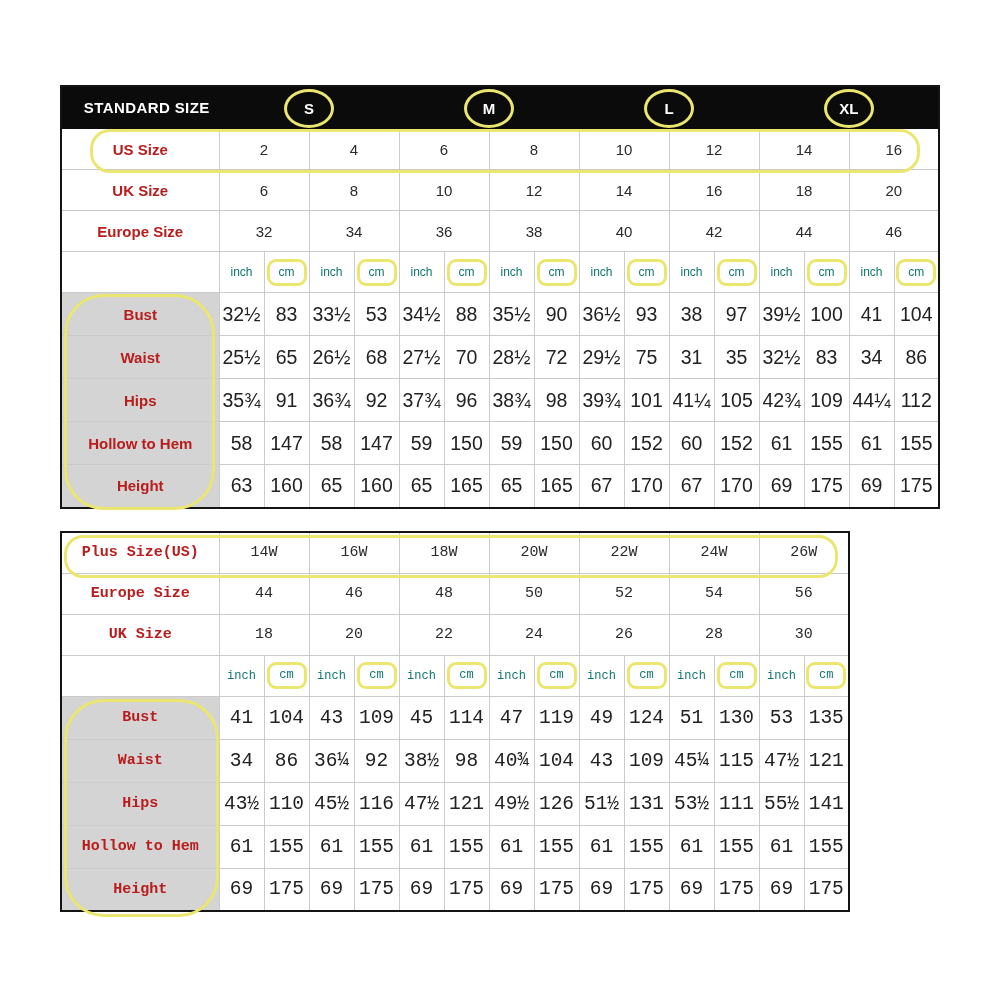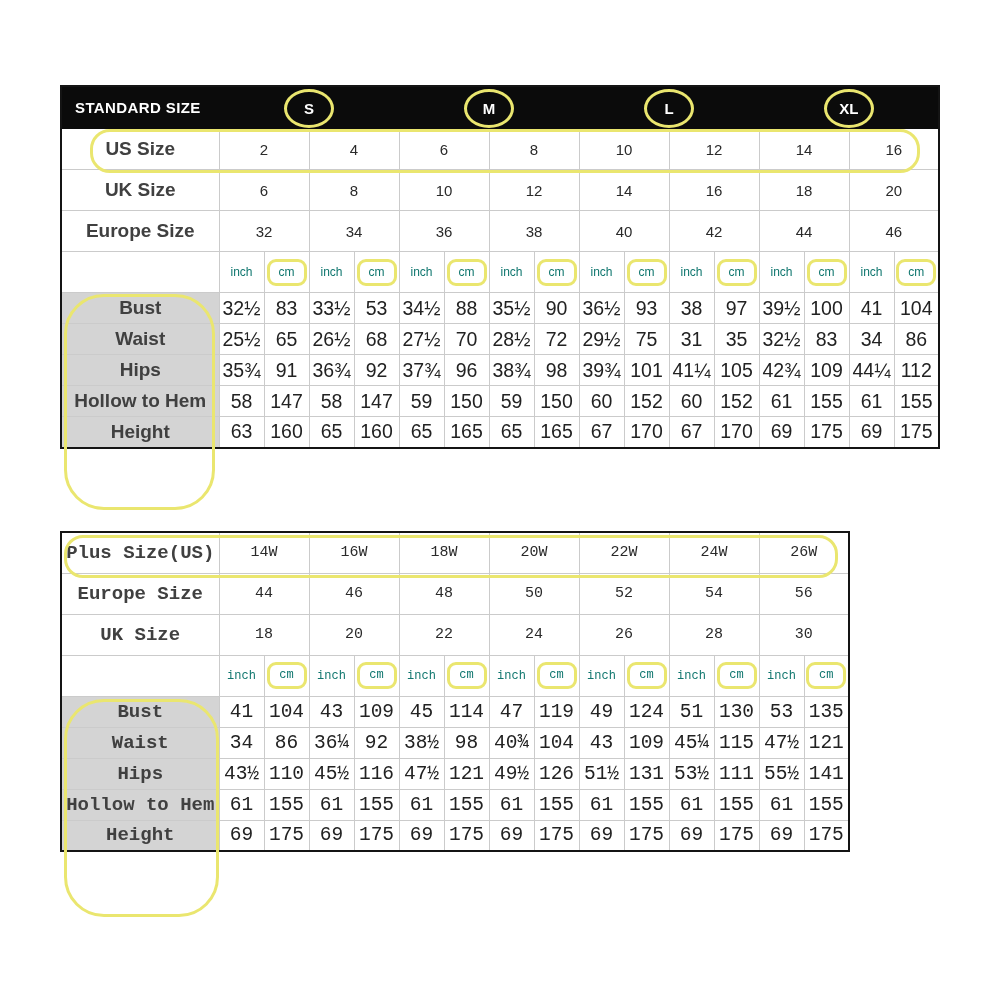--- a/index.html
+++ b/index.html
@@ -13,26 +13,26 @@
   html,body{margin:0;padding:0;background:#fff;}
   #canvas{
     position:relative;width:1000px;height:1000px;background:#fff;
     font-family:"Liberation Sans",sans-serif;color:var(--ink);overflow:hidden;
   }
   table{border-collapse:collapse;table-layout:fixed;position:absolute;background:#fff;border:2px solid #141414;}
   #standard-table{left:60px;top:85px;width:880px;}
   #plus-table{left:60px;top:531px;width:790px;font-family:Liberation Mono, monospace;}
   th,td{border:1px solid var(--grid);text-align:center;vertical-align:middle;padding:0;overflow:hidden;white-space:nowrap;}
   tr.hdr{height:42px;}
-  tr.hdr th{background:var(--header-black);border-color:var(--header-black);color:#fff;}
+  tr.hdr th{background:var(--header-black);border-color:var(--header-black);color:#fff;text-align:center;}
   th.title{text-align:left;padding-left:13px;font-size:15px;font-weight:bold;letter-spacing:.4px;}
   tr.size-row{height:41px;}
   tr.unit-row{height:41px;}
-  tr.measure-row{height:31px;}
-  th.rlabel{font-weight:bold;font-size:19px;background:#fff;color:#404040;}
+  tr.measure-row{height:43px;}
+  th.rlabel{font-weight:bold;font-size:15px;background:#fff;color:#b91c1c;}
   tr.measure-row th.rlabel{background:var(--label-gray);}
   td.sval{font-size:15px;color:#2a2a2a;}
   td.unit{font-size:12px;color:#0f766e;}
   td.mval{font-size:19.5px;color:#222;}
   .cm-box{
     display:inline-block;border:3px solid var(--yellow);border-radius:9px;
     padding:1px 5px;min-width:24px;line-height:19px;
   }
   .size-ellipse{
     display:inline-flex;width:44px;height:33px;border:3px solid var(--yellow);

